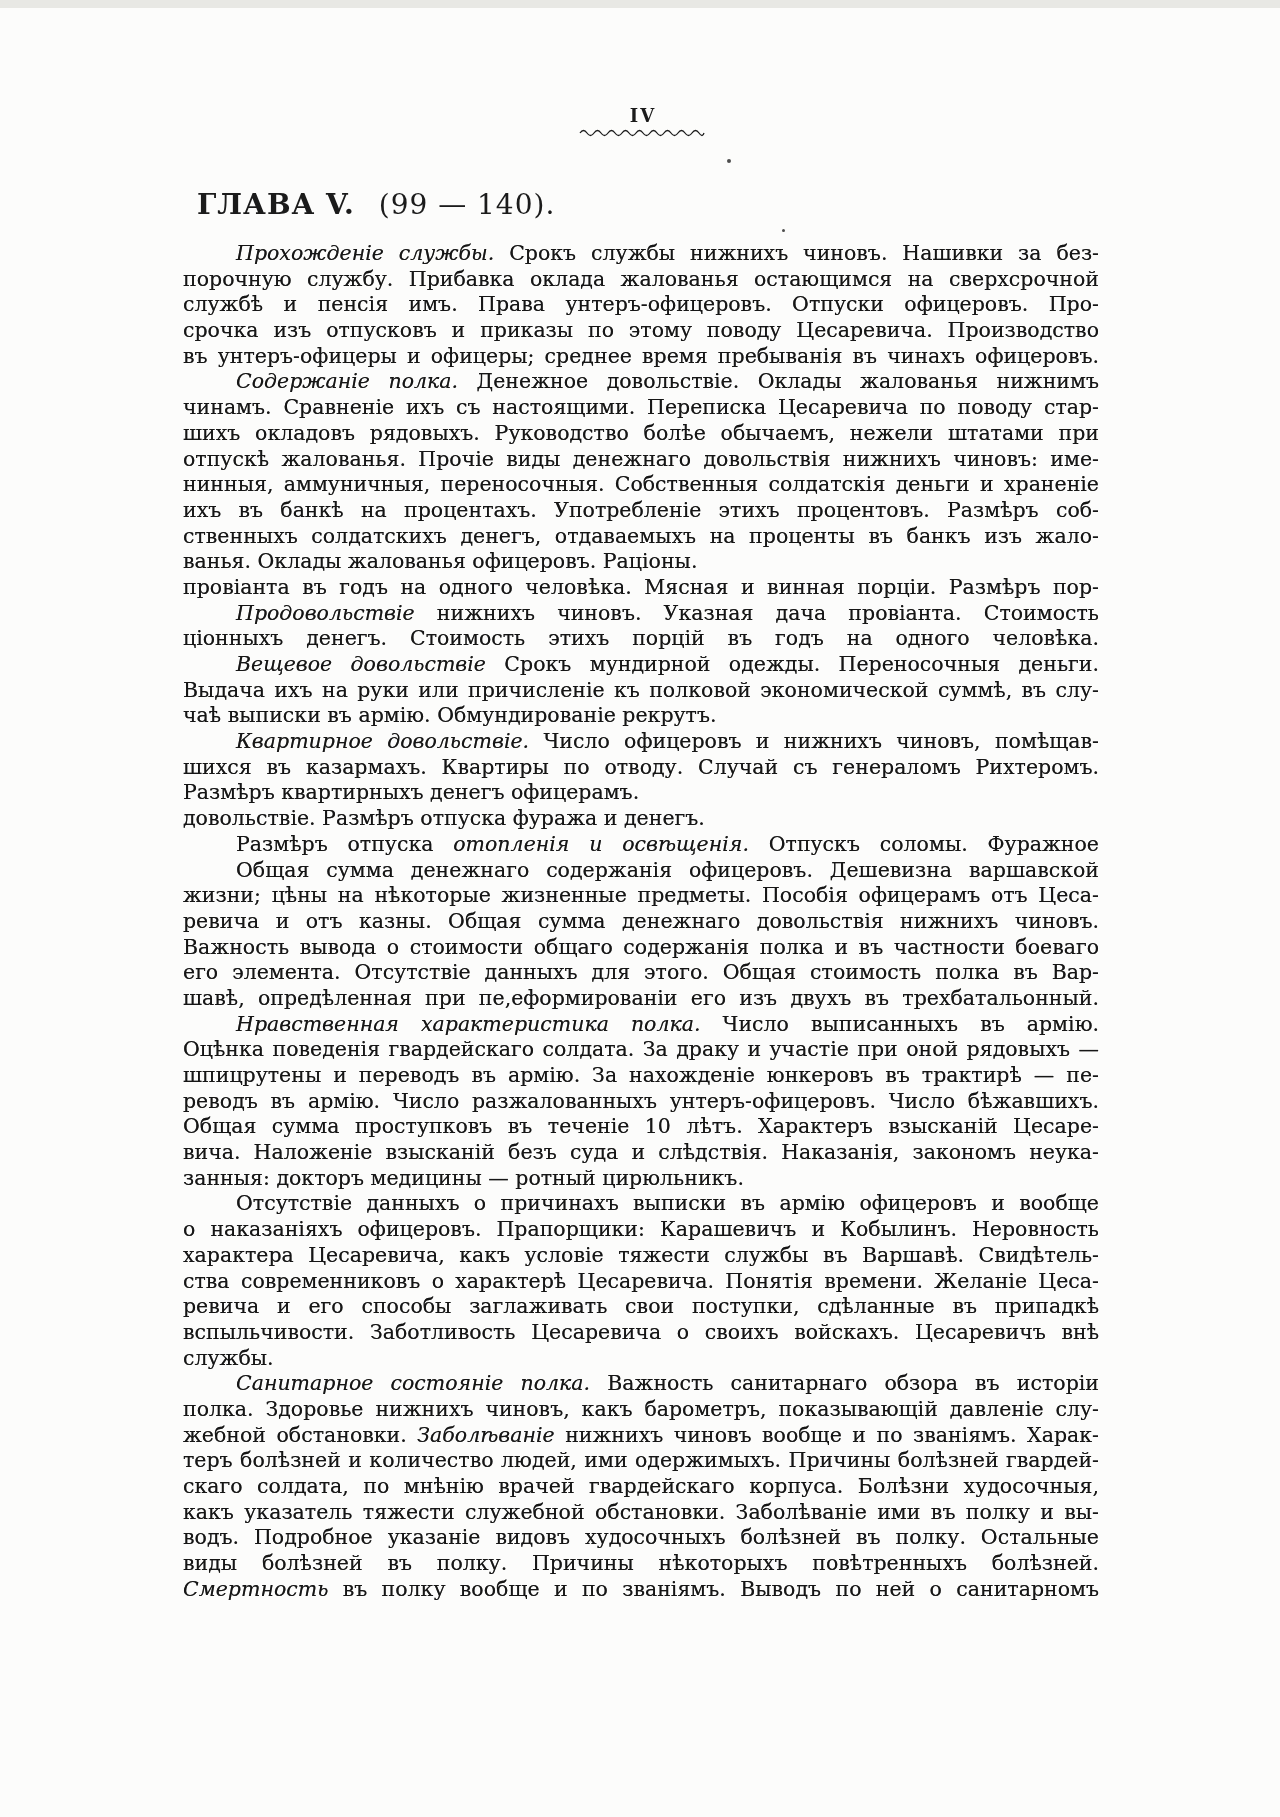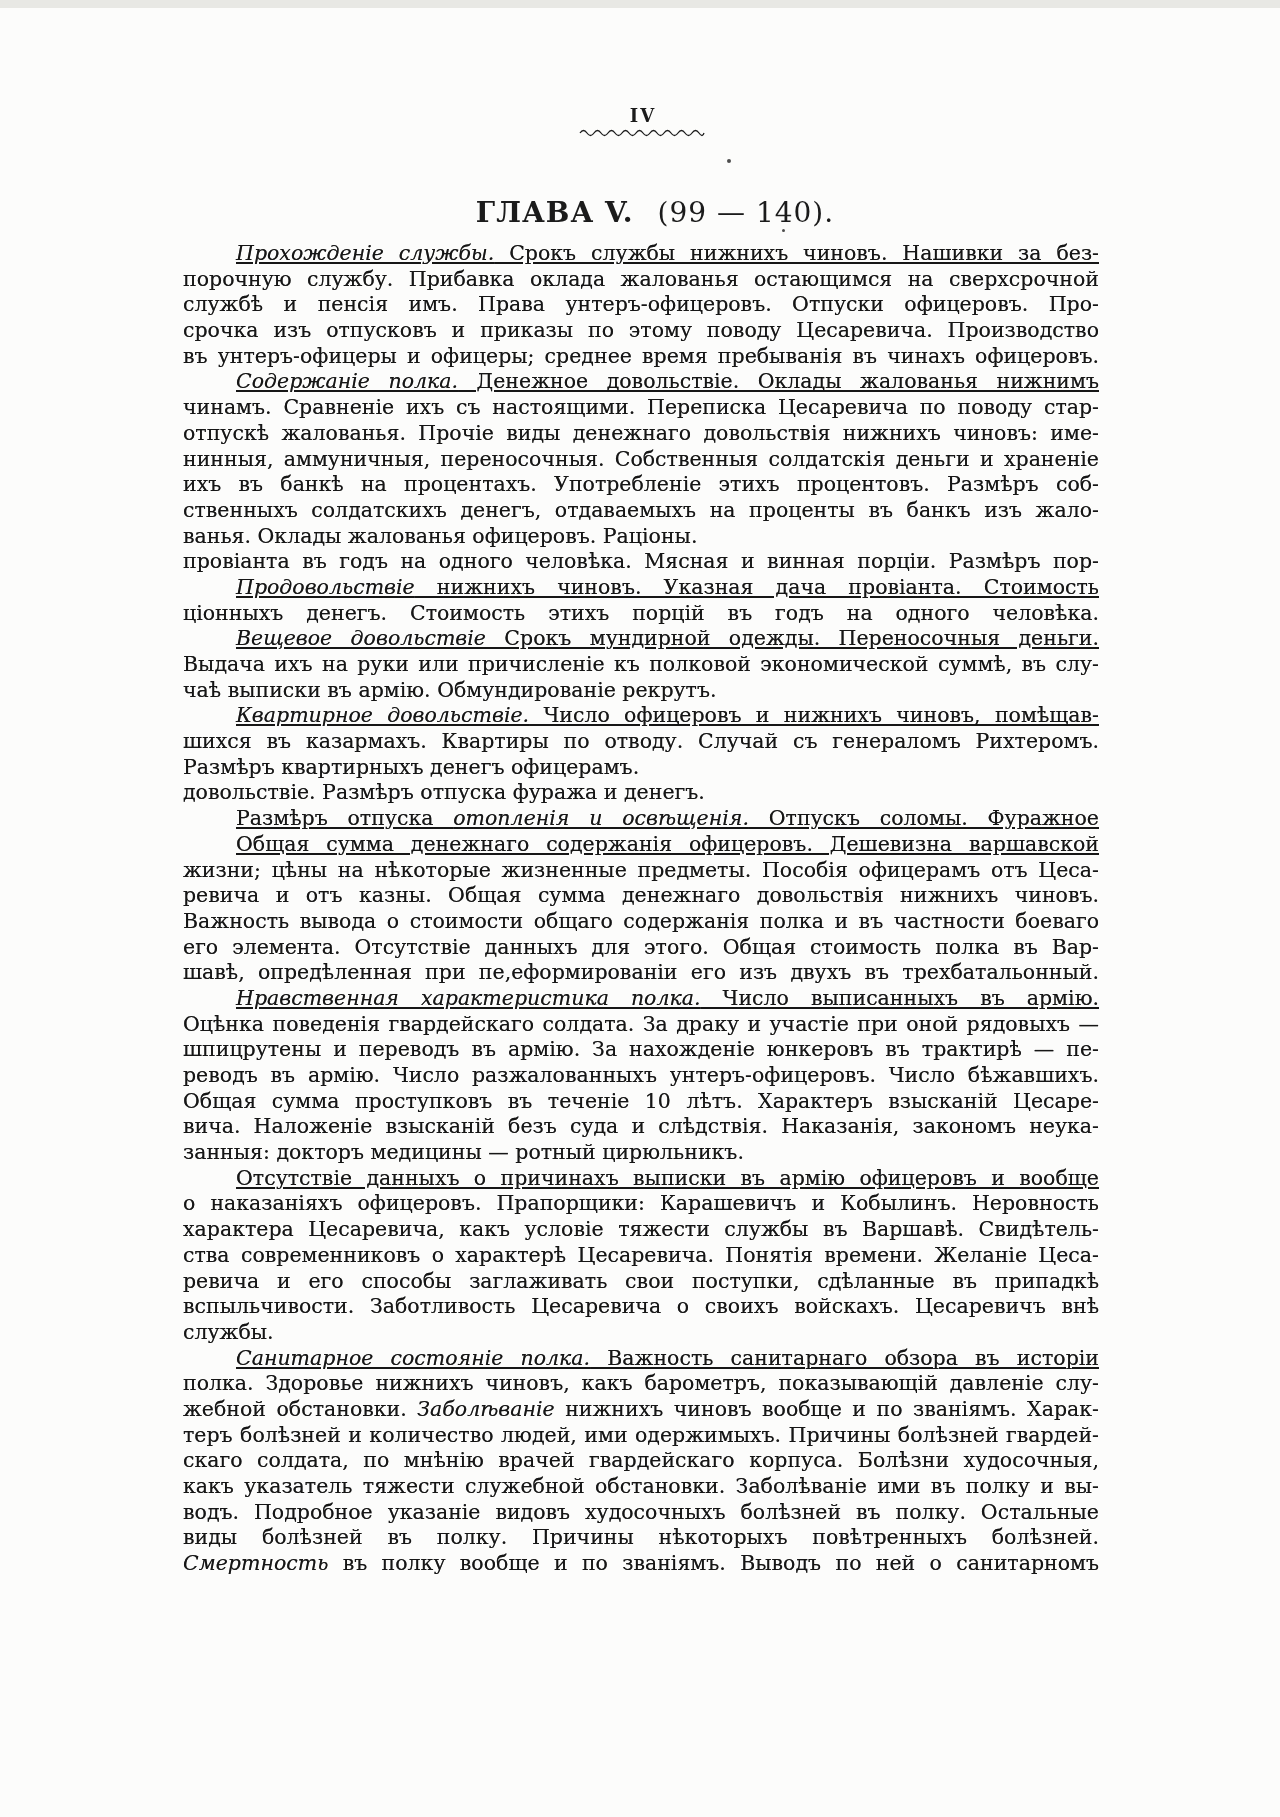--- a/index.html
+++ b/index.html
@@ -16,41 +16,41 @@
     position:absolute;top:97px;left:0;width:1280px;
     text-align:center;
     font-size:18px;font-weight:bold;letter-spacing:2px;
     transform:translateX(3px);
   }
   .squiggle{position:absolute;left:579px;top:119px;}
   .speck{position:absolute;background:#2e2e2e;border-radius:50%;opacity:.85;}
   .speck.s1{left:727px;top:151px;width:4px;height:4px;}
   .speck.s2{left:782px;top:221px;width:3px;height:3px;}
   .heading{
-    position:absolute;top:188px;left:183px;width:916px;
-    margin:0;text-align:center;
+    position:absolute;top:180px;left:183px;width:916px;
+    margin:0;text-align:left;
     font-size:28px;font-weight:normal;
     transform:translateX(14px);
     white-space:nowrap;
   }
   .heading .ht{font-weight:bold;letter-spacing:1px;}
   .heading .hp{margin-left:24px;letter-spacing:1px;}
   .textblock{
     position:absolute;left:183px;top:233px;width:916px;
     font-size:20.5px;
     color:#161616;
     text-shadow:0 0 .5px rgba(20,20,20,.65);
   }
   .para{margin:0;}
   .line{
     height:25.7px;line-height:25.7px;
     text-align:justify;text-align-last:justify;
     overflow:visible;white-space:normal;
   }
-  .line.first{text-indent:53px;text-decoration:underline;}
+  .line.first{text-indent:53px;}
   .line.short{text-align-last:left;}
   .it{font-style:italic;}
 </style>
 </head>
 <body>
 
 <div class="page">
 
   <div class="folio">IV</div>
 
@@ -67,20 +67,21 @@
       <div class="para">
         <div class="line first"><span class="it">Прохожденіе службы.</span><span> Срокъ службы нижнихъ чиновъ. Нашивки за без-</span></div>
         <div class="line"><span>порочную службу. Прибавка оклада жалованья остающимся на сверхсрочной</span></div>
         <div class="line"><span>службѣ и пенсія имъ. Права унтеръ-офицеровъ. Отпуски офицеровъ. Про-</span></div>
         <div class="line"><span>срочка изъ отпусковъ и приказы по этому поводу Цесаревича. Производство</span></div>
         <div class="line"><span>въ унтеръ-офицеры и офицеры; среднее время пребыванія въ чинахъ офицеровъ.</span></div>
       </div>
       <div class="para">
         <div class="line first"><span class="it">Содержаніе полка.</span><span> Денежное довольствіе. Оклады жалованья нижнимъ</span></div>
         <div class="line"><span>чинамъ. Сравненіе ихъ съ настоящими. Переписка Цесаревича по поводу стар-</span></div>
+        <div class="line"><span>шихъ окладовъ рядовыхъ. Руководство болѣе обычаемъ, нежели штатами при</span></div>
         <div class="line"><span>отпускѣ жалованья. Прочіе виды денежнаго довольствія нижнихъ чиновъ: име-</span></div>
         <div class="line"><span>нинныя, аммуничныя, переносочныя. Собственныя солдатскія деньги и храненіе</span></div>
         <div class="line"><span>ихъ въ банкѣ на процентахъ. Употребленіе этихъ процентовъ. Размѣръ соб-</span></div>
         <div class="line"><span>ственныхъ солдатскихъ денегъ, отдаваемыхъ на проценты въ банкъ изъ жало-</span></div>
         <div class="line short"><span>ванья. Оклады жалованья офицеровъ. Раціоны.</span></div>
       </div>
       <div class="para">
         <div class="line"><span>провіанта въ годъ на одного человѣка. Мясная и винная порціи. Размѣръ пор-</span></div>
         <div class="line first"><span class="it">Продовольствіе</span><span> нижнихъ чиновъ. Указная дача провіанта. Стоимость</span></div>
         <div class="line"><span>ціонныхъ денегъ. Стоимость этихъ порцій въ годъ на одного человѣка.</span></div>

